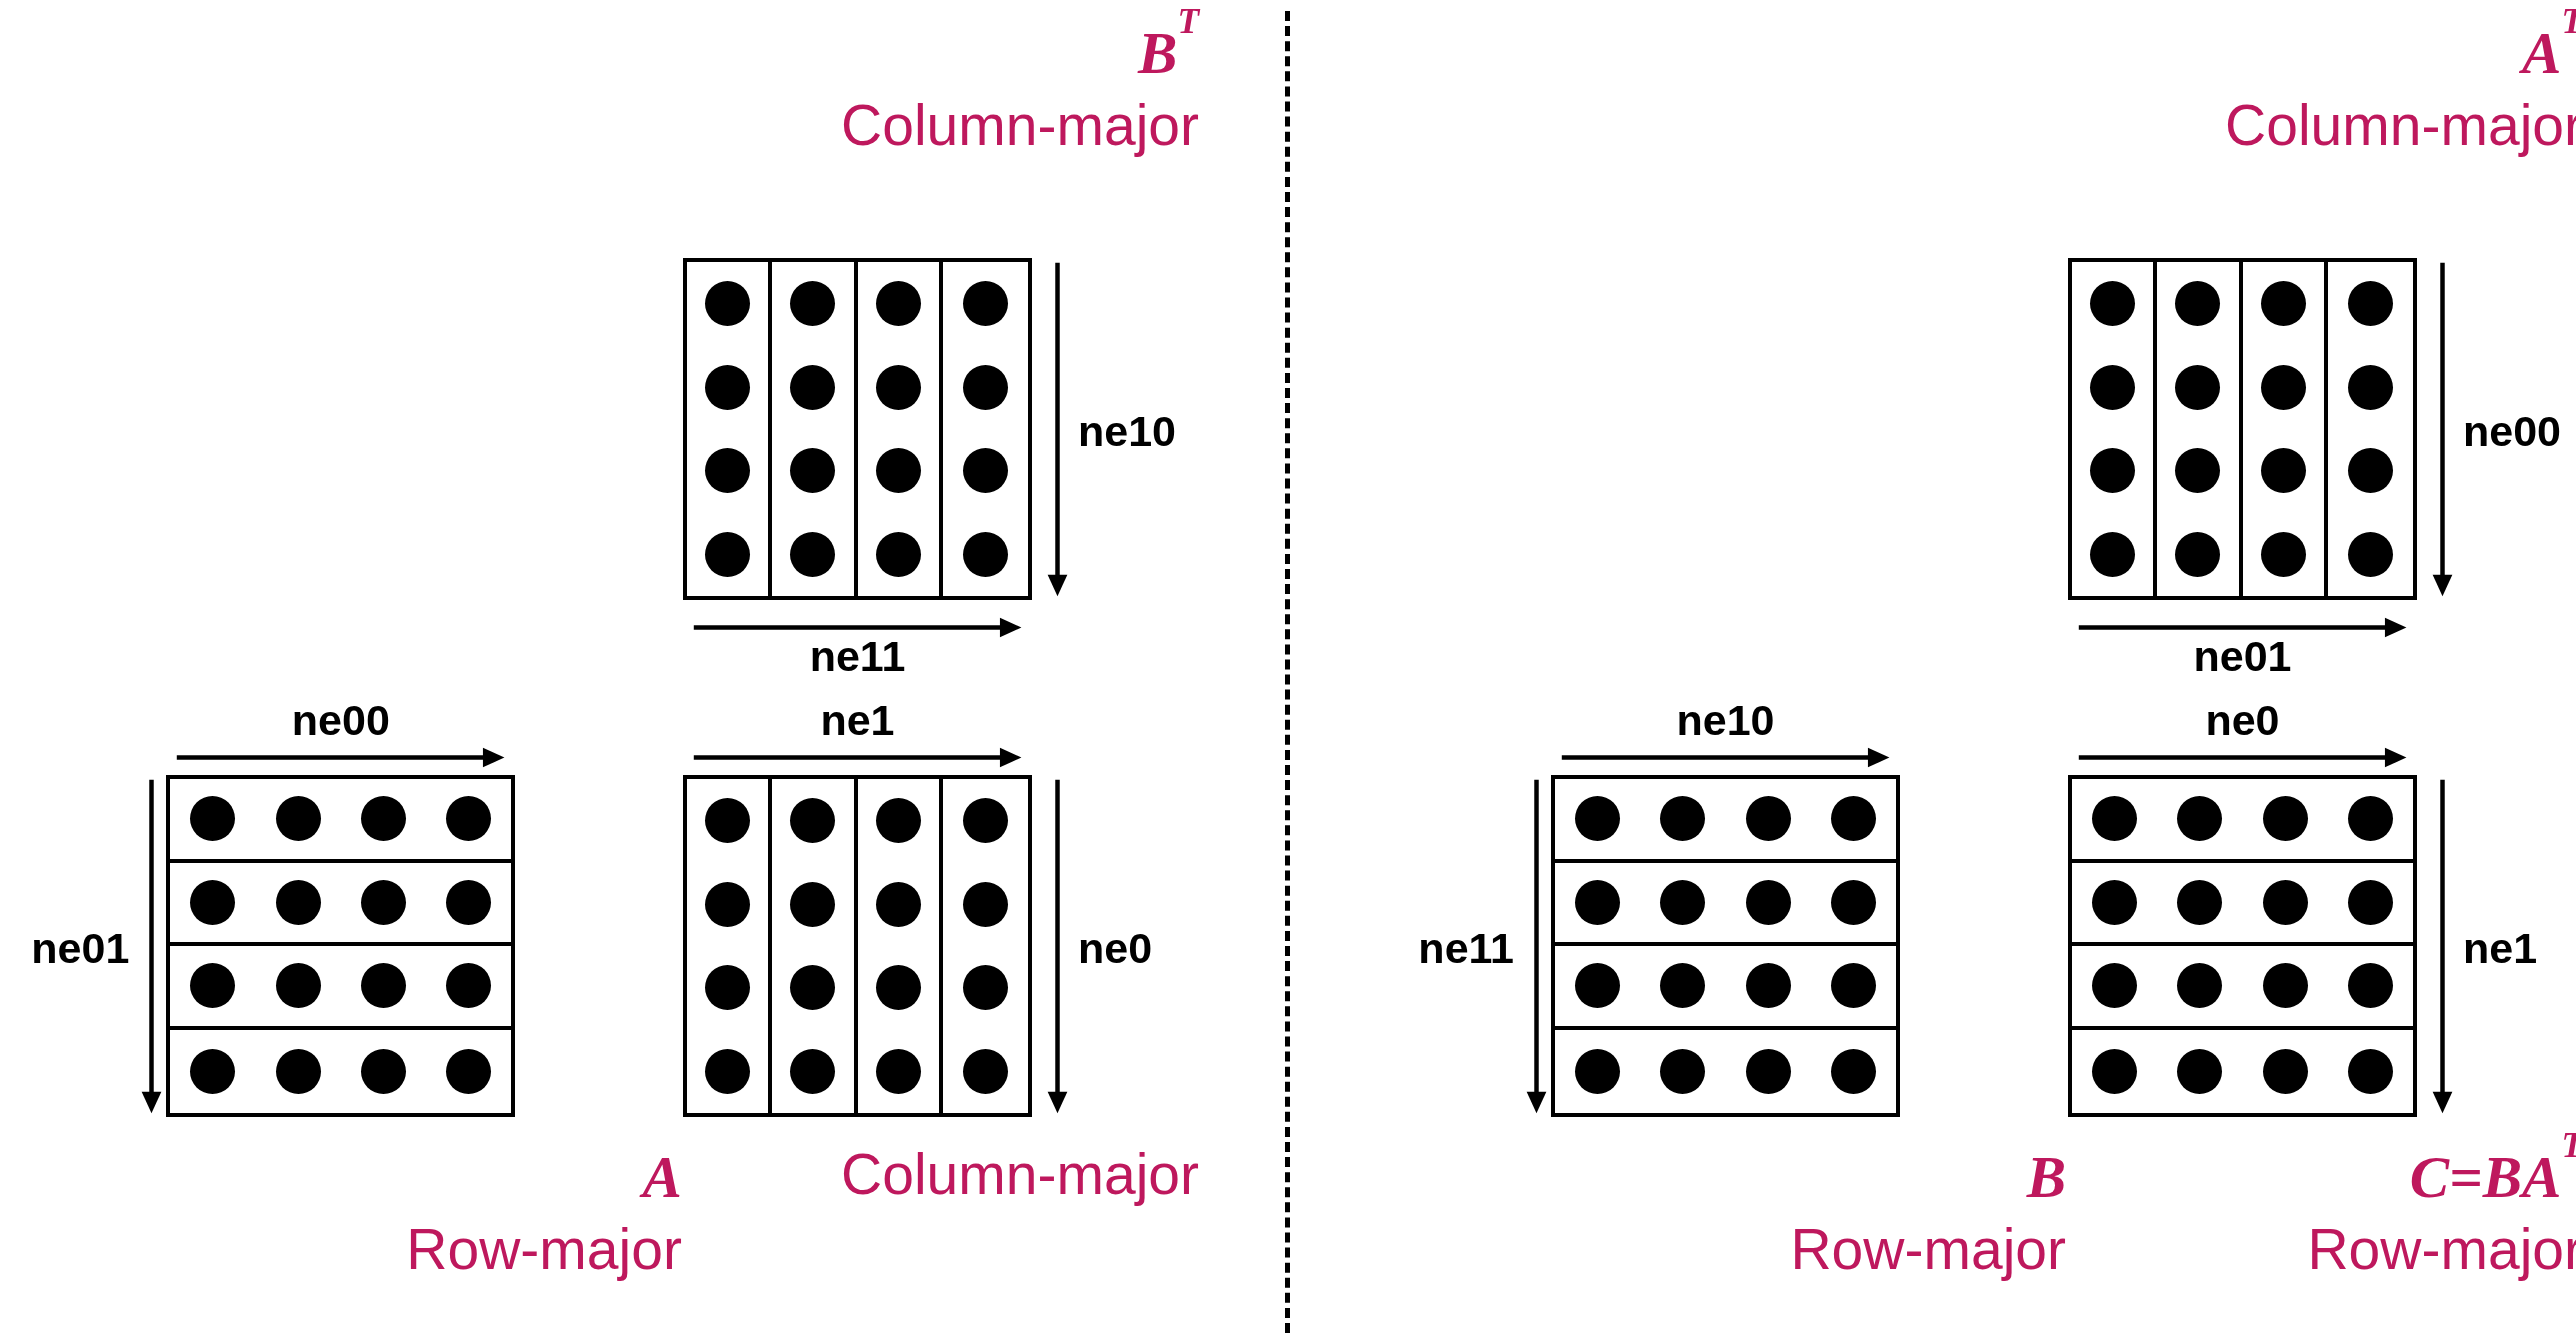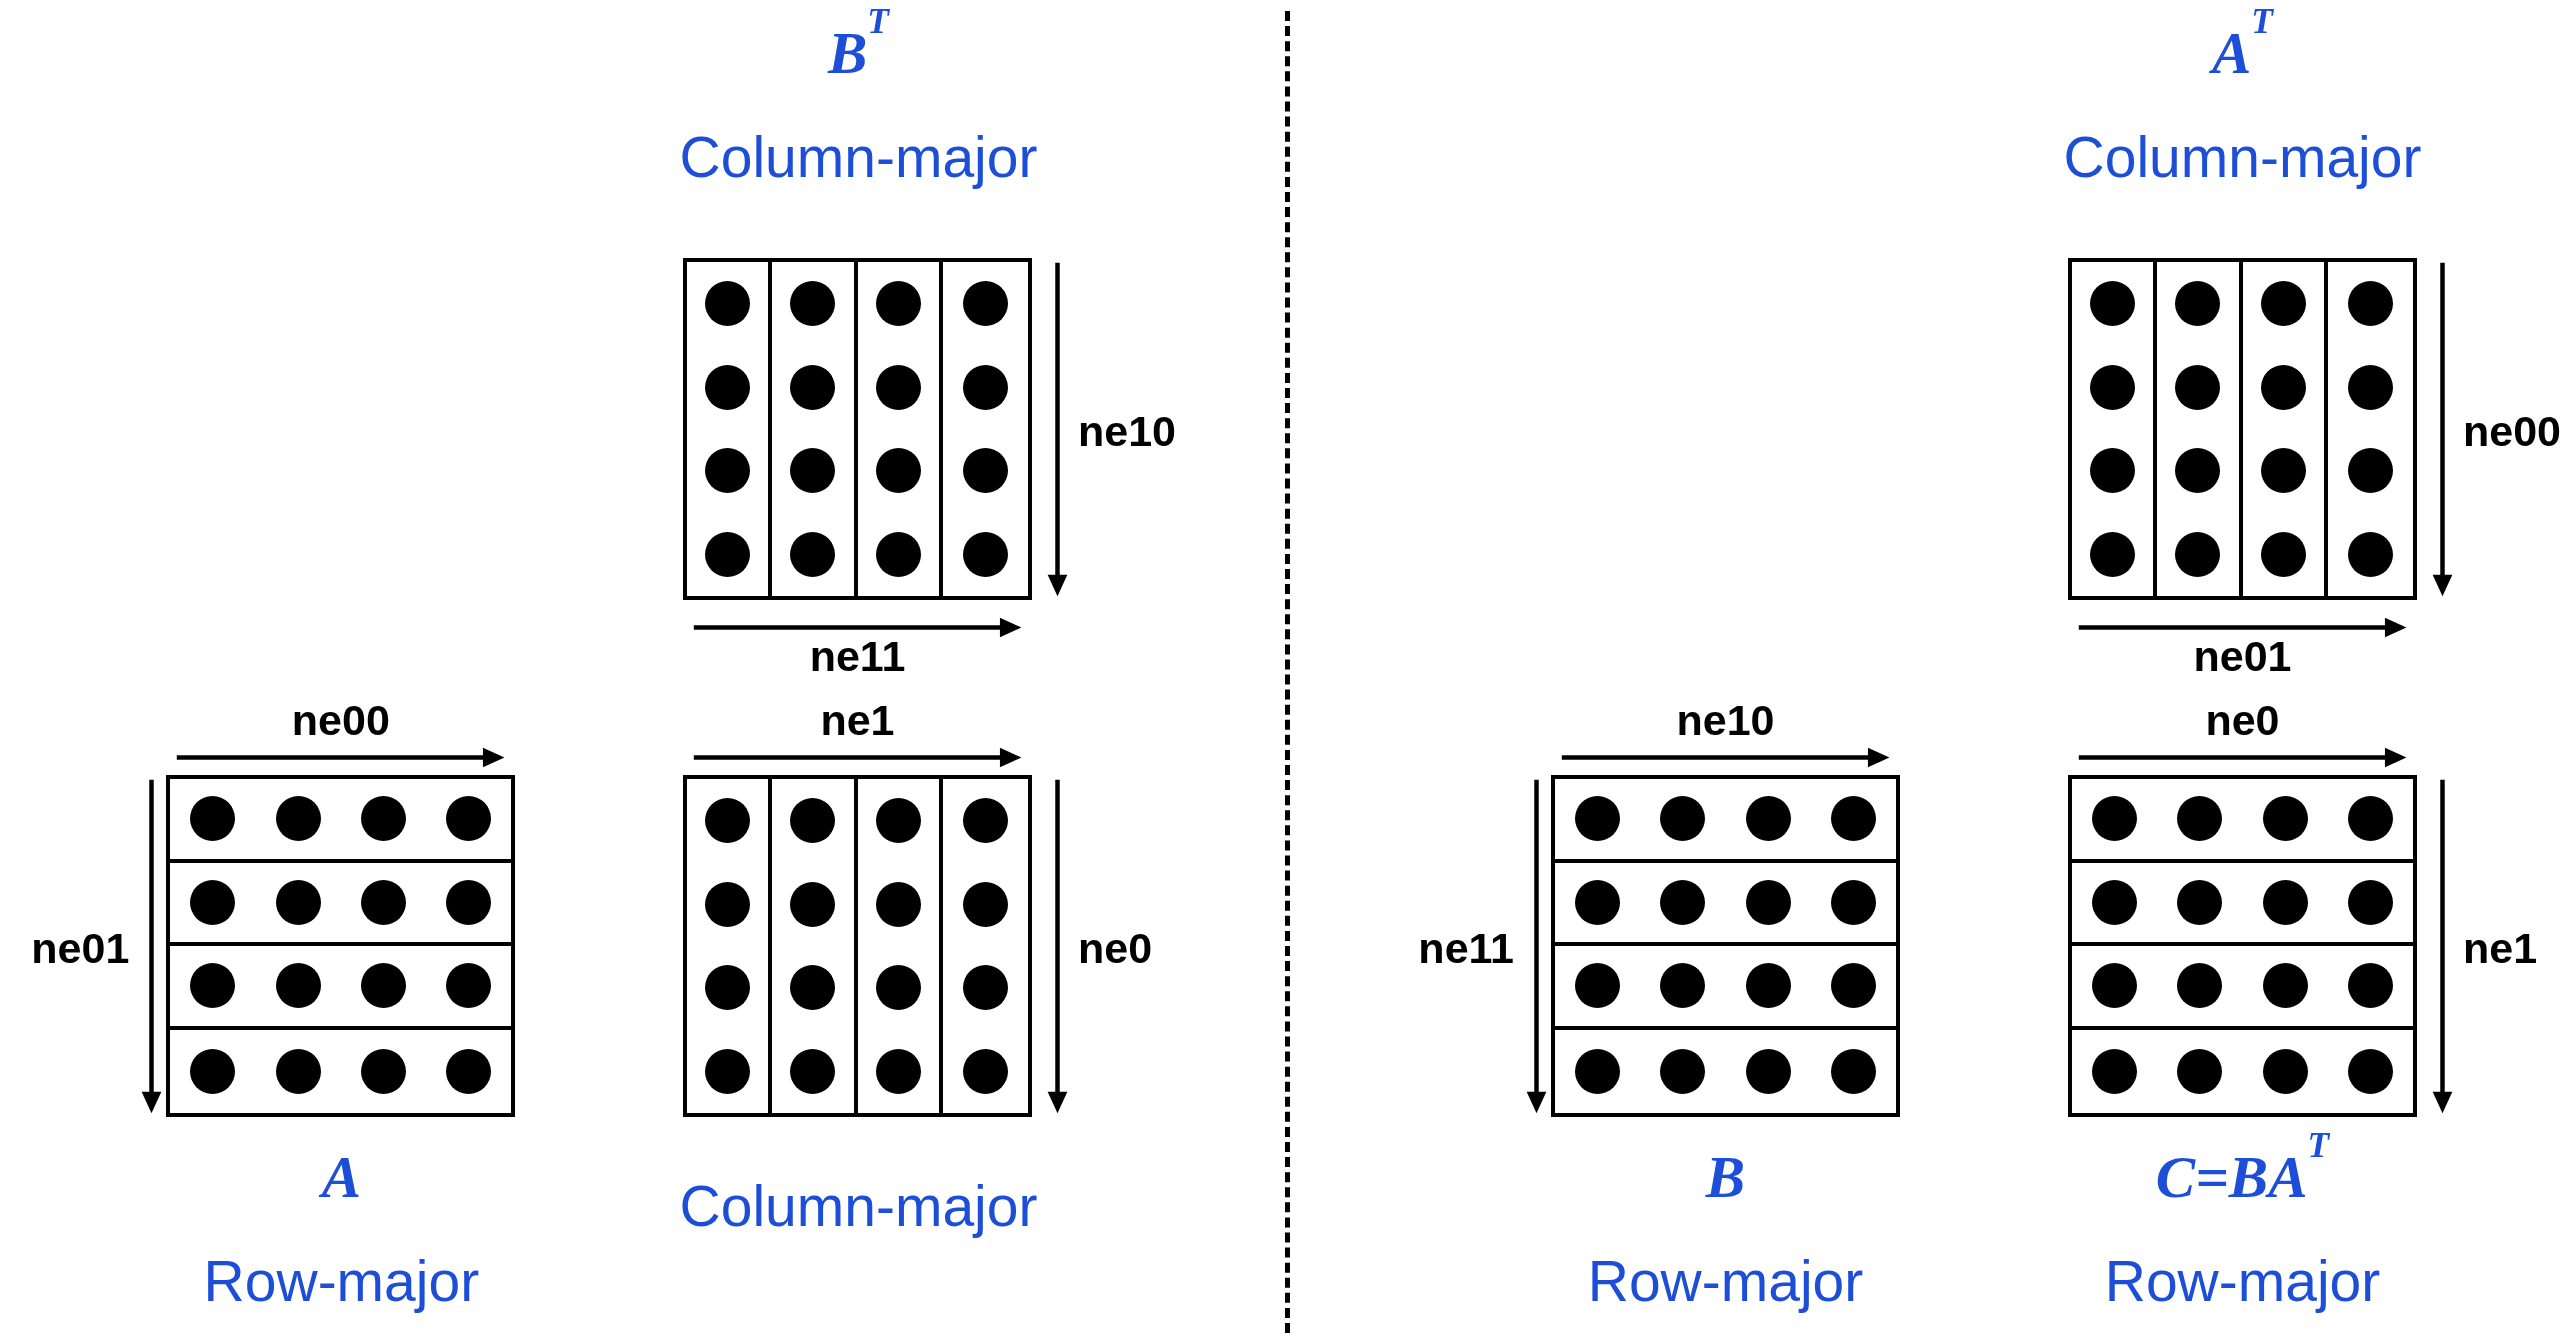--- a/index.html
+++ b/index.html
@@ -27,26 +27,26 @@
 
   
   .alabel{position:absolute;font-family:"Liberation Sans",sans-serif;font-weight:700;
           font-size:43px;line-height:47px;color:#000;white-space:nowrap;}
   .alabel.right{left:547px;top:253px;}
   .alabel.left{left:0;top:253px;width:115px;text-align:right;}
   .alabel.top{left:152px;top:25px;width:349px;text-align:center;}
   .alabel.bottom{left:152px;top:478px;width:349px;text-align:center;}
 
   
-  .title{position:absolute;width:681px;text-align:center;color:#1d4ed8;}
+  .title{position:absolute;width:681px;text-align:right;color:#be185d;}
   .mname{font-family:"Liberation Serif",serif;font-style:italic;font-weight:700;
          font-size:59px;line-height:75px;height:75px;}
   .mname sup{font-size:60%;line-height:0;position:relative;top:-0.55em;}
   .mlayout{font-family:"Liberation Sans",sans-serif;font-weight:400;
-           font-size:57px;line-height:68px;margin-top:32px;}
+           font-size:57px;line-height:68px;}
 
   
   .divider{position:absolute;left:1285px;top:10.8px;height:1322px;width:0;
            border-left:5.4px dashed #000;}
 </style>
 </head>
 <body>
 
 <div id="canvas">
 

